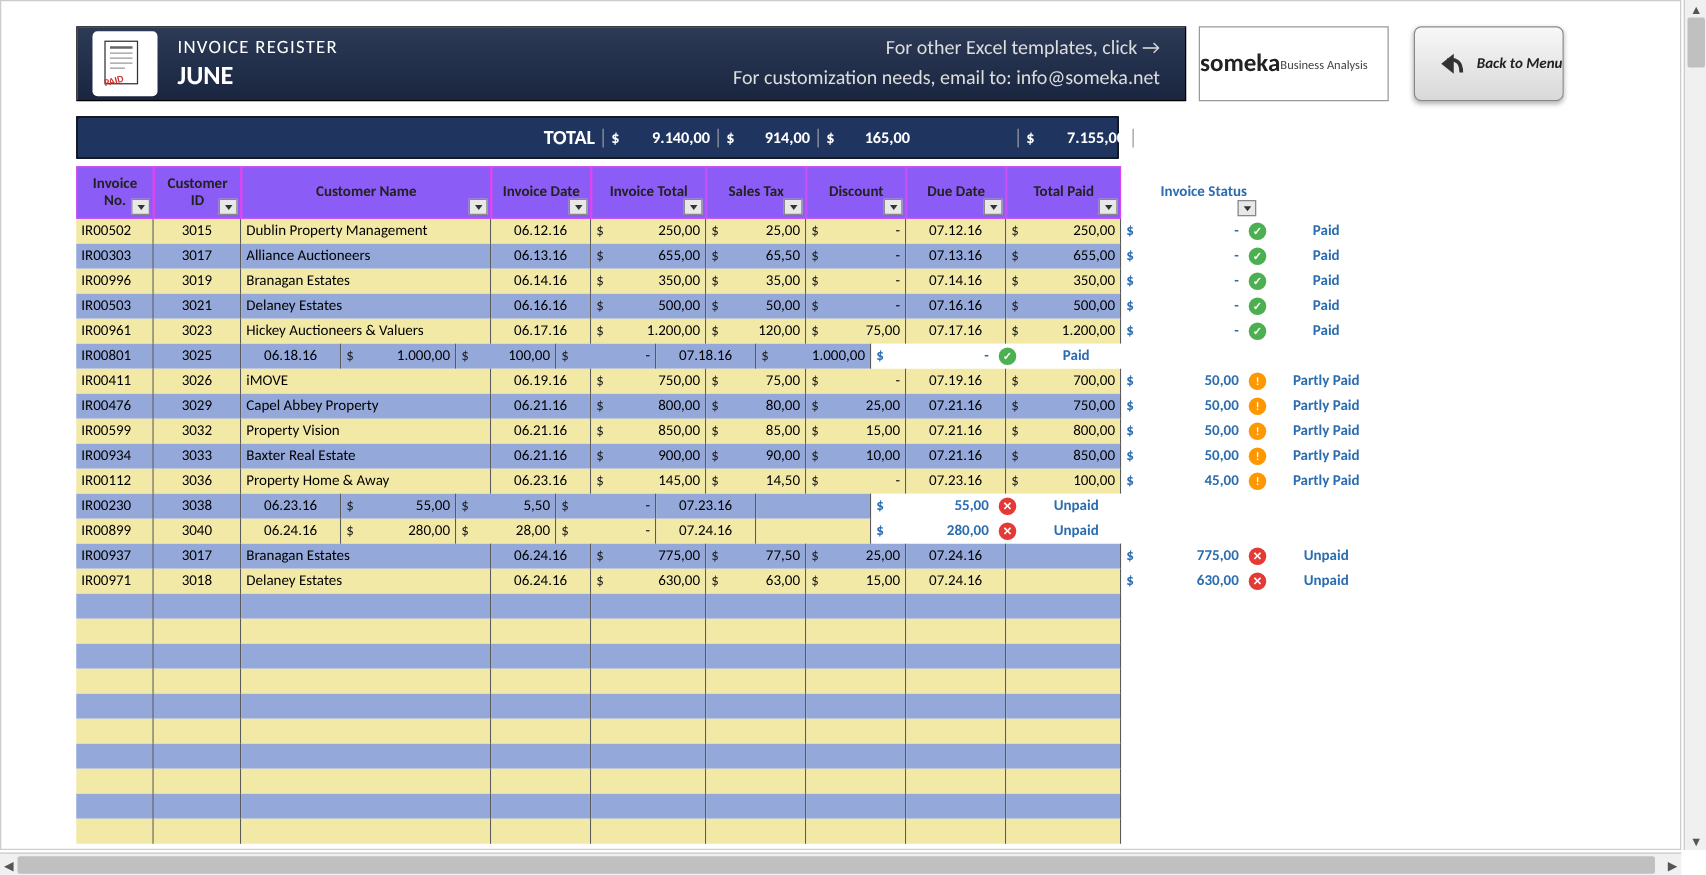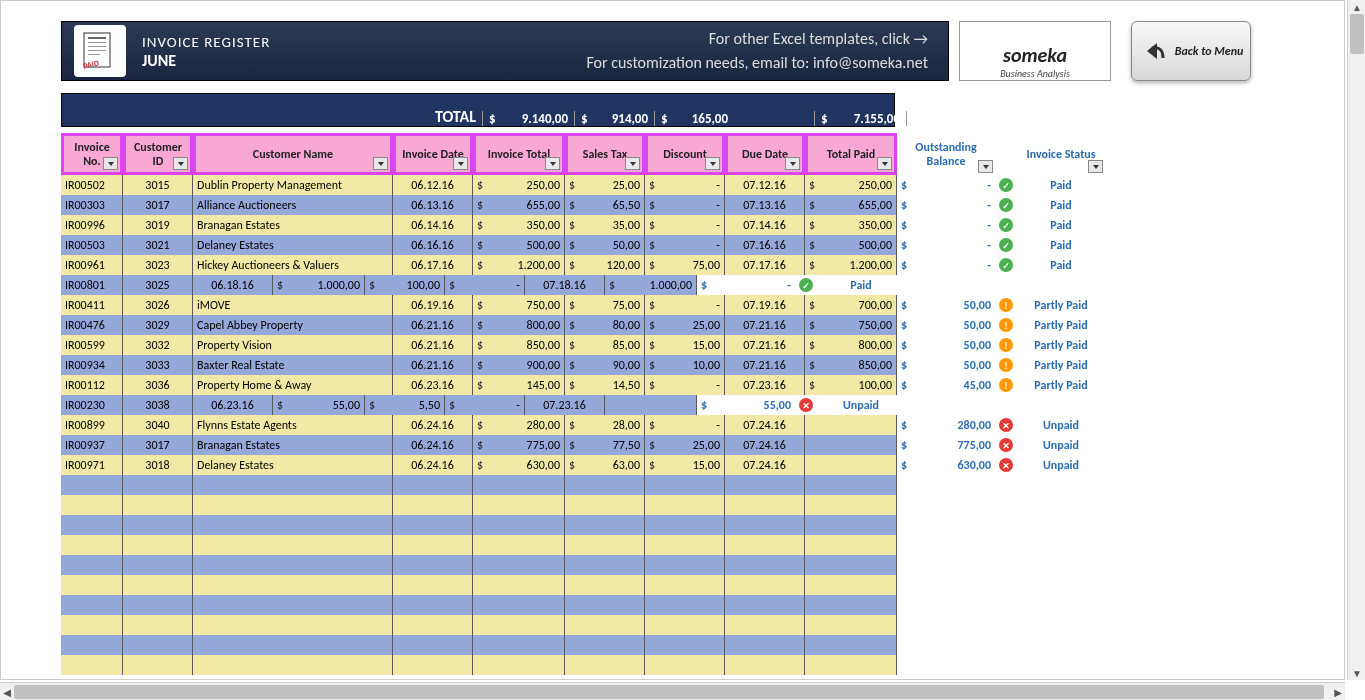--- a/index.html
+++ b/index.html
@@ -13,36 +13,36 @@
 .hscroll .thumb { position:absolute; left:14px; top:2px; height:14px; width:1310px; background:#c0c0c0; border-radius:2px;}
 .hscroll .arrow { position:absolute; top:3px; width:12px; height:12px; font-size:10px; color:#555; text-align:center;}
 .content { padding:20px 10px 0 60px; }
 
 .header { display:flex; height:60px; gap:10px; }
 .title-bar { flex:0 0 888px; background: linear-gradient(#2c3a56,#1a2640); border:1px solid #000; display:flex; align-items:center; padding:4px 12px; }
 .title-icon { width:52px; height:52px; margin-right:16px; background:#fff; border-radius:4px; position:relative; display:flex; align-items:center; justify-content:center;}
 .title-icon svg { width:44px; height:44px; }
 .title-text { flex:1; color:#fff; }
 .title-text .t1 { font-size:15px; letter-spacing:1px; }
-.title-text .t2 { font-size:16px; font-weight:bold; }
+.title-text .t2 { font-size:21px; font-weight:bold; }
 .title-right { text-align:right; color:#ddd; font-size:16px; line-height:1.5; padding-right:8px;}
-.logo { flex:0 0 152px; background:#fff; border:1px solid #999; display:flex; flex-direction:column; align-items:center; justify-content:flex-end;font-style:italic; }
+.logo { flex:0 0 152px; background:#fff; border:1px solid #999; display:flex; align-items:center; justify-content:flex-start; }
 .logo .l1 { font-size:20px; font-weight:600; color:#222; letter-spacing:0px;}
 .logo .l2 { font-size:10px; color:#444; }
-.back-btn { flex:0 0 120px; background:linear-gradient(#f8f8f8,#d8d8d8); border:1px solid #888; border-radius:6px; display:flex; align-items:center; justify-content:center; margin-left:10px; box-shadow:0 2px 4px rgba(0,0,0,0.3);}
+.back-btn { flex:0 0 120px; background:linear-gradient(#f8f8f8,#d8d8d8); border:1px solid #888; border-radius:6px; display:flex; align-items:center; justify-content:flex-end; margin-left:10px; box-shadow:0 2px 4px rgba(0,0,0,0.3);}
 .back-btn svg { width:30px; height:30px; margin-right:6px;}
 .back-btn span { font-size:12px; font-weight:bold; font-style:italic; color:#222; text-align:center;}
 
-.total-bar { margin-top:12px; height:34px; background:#1f3560; display:flex; align-items:flex-end; color:#fff; font-weight:bold; font-size:13px; width:834px; border:1px solid #000;}
+.total-bar { margin-top:12px; height:34px; background:#1f3560; display:flex; align-items:center; color:#fff; font-weight:bold; font-size:13px; width:834px; border:1px solid #000;}
 .total-bar .lbl { flex:0 0 420px; text-align:right; padding-right:6px; font-size:16px;}
 .total-bar .seg { border-left:1px solid #999; padding:0 6px; display:flex; justify-content:space-between; }
 .total-bar .cur { margin-right:4px; }
 
 .thead { display:flex; height:42px; width:1154px; margin-top:6px; }
-.thead .th { background:#f9a8d4; border:3px solid #d946ef; display:flex; align-items:center; justify-content:center; text-align:center; font-size:12px; font-weight:bold; color:#222; position:relative; padding:2px 4px;}
+.thead .th { background:#8b5cf6; border:1px solid #d946ef; display:flex; align-items:center; justify-content:center; text-align:center; font-size:12px; font-weight:bold; color:#222; position:relative; padding:2px 4px;}
 .thead .th.blue { background:#fff; border:none; color:#2b6db0; font-weight:bold;}
 .filter-btn { position:absolute; bottom:2px; right:2px; width:15px; height:13px; background:#e8e8e8; border:1px solid #888; display:flex; align-items:center; justify-content:center;}
 .filter-btn::after { content:""; border-left:3px solid transparent; border-right:3px solid transparent; border-top:4px solid #333; }
 
 .tbody { width:1154px; }
 .row { display:flex; height:20px; font-size:12px; }
 .row .td { border-right:1px solid #5a5a5a; display:flex; align-items:center; padding:0 4px; overflow:hidden; white-space:nowrap; }
 .row .td.left { justify-content:flex-start;}
 .row .td.center { justify-content:center;}
 .row .td.money { justify-content:space-between; }
@@ -160,24 +160,20 @@
             <div class="filter-btn"></div>
           </div>
         <div class="th c7">
             <span>Due Date</span>
             <div class="filter-btn"></div>
           </div>
         <div class="th c8">
             <span>Total Paid</span>
             <div class="filter-btn"></div>
           </div>
-        <div class="th blue c9">
-            <span>Outstanding Balance</span>
-            <div class="filter-btn"></div>
-          </div>
         <div class="th blue c10"></div>
         <div class="th blue c11">
             <span>Invoice Status</span>
             <div class="filter-btn"></div>
           </div>
       </div>
 
       <div class="tbody" id="tbody">
           <div class="row yellow">
             <div class="td c0 left">IR00502</div>
@@ -542,21 +538,20 @@
               <span>55,00</span>
             </div>
             <div class="td c10 white center">
               <span class="status-icon unpaid">✕</span>
             </div>
             <div class="td c11 white center">Unpaid</div>
           </div>
           <div class="row yellow">
             <div class="td c0 left">IR00899</div>
             <div class="td c1 center">3040</div>
-            <div class="td c2 left">Flynns Estate Agents</div>
             <div class="td c3 center">06.24.16</div>
             <div class="td c4 money">
               <span class="cur">$</span>
               <span>280,00</span>
             </div>
             <div class="td c5 money">
               <span class="cur">$</span>
               <span>28,00</span>
             </div>
             <div class="td c6 money">

